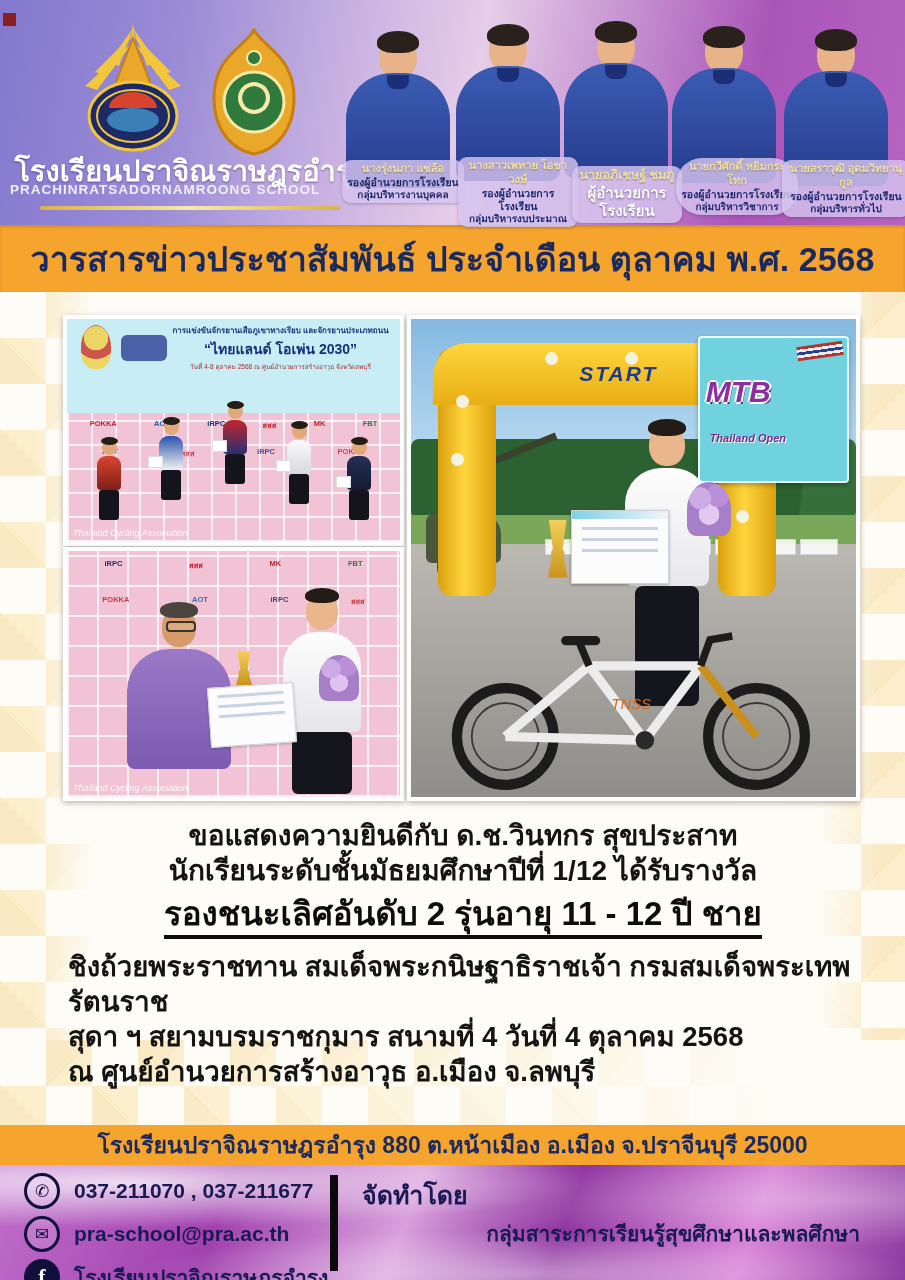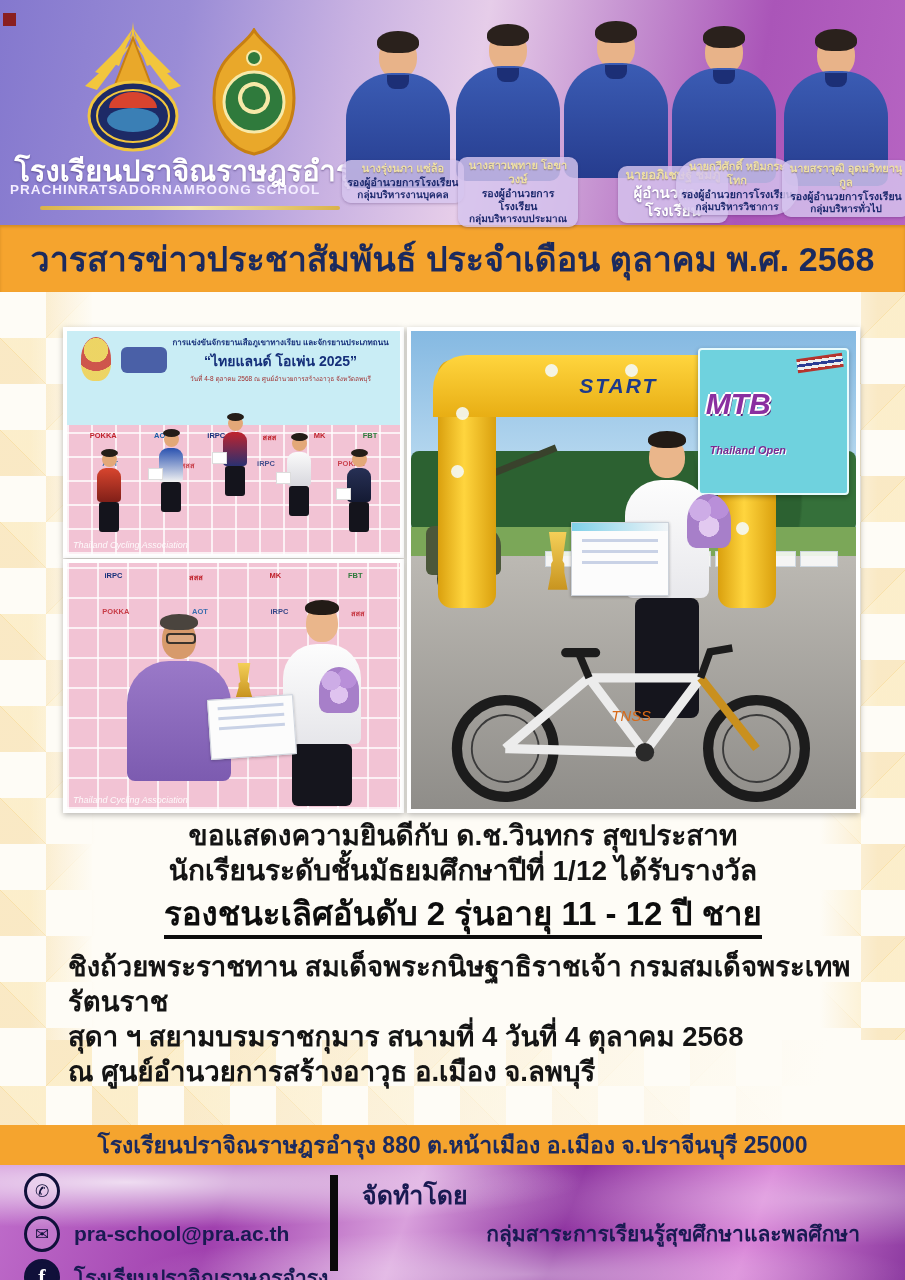--- a/index.html
+++ b/index.html
@@ -54,21 +54,21 @@
     background-size:92px 92px;
     background-position:0 0,46px 0,46px -46px,0 46px;}
   .deco-left{position:absolute;left:0;top:292px;width:100px;height:748px;}
   .deco-left::after{content:"";position:absolute;inset:0;background:linear-gradient(to right,transparent 30%,#fefcf6 95%);}
   .deco-right{position:absolute;right:0;top:292px;width:90px;height:748px;}
   .deco-right::after{content:"";position:absolute;inset:0;background:linear-gradient(to left,transparent 30%,#fefcf6 95%);}
   .deco-bottom{position:absolute;left:0;top:1040px;width:905px;height:85px;}
   .deco-bottom::after{content:"";position:absolute;inset:0;background:linear-gradient(100deg,transparent 15%,rgba(254,252,246,.6) 55%,#fefcf6 90%);}
 
   
-  .photo{position:absolute;background:#b91c1c;border:4px solid #ffffff;box-shadow:0 2px 6px rgba(0,0,0,.28);overflow:hidden;margin-top:12px;}
+  .photo{position:absolute;background:#b91c1c;border:4px solid #ffffff;box-shadow:0 2px 6px rgba(0,0,0,.28);overflow:hidden;}
   .photo1{left:63px;top:315px;width:333px;height:223px;}
   .photo2{left:63px;top:547px;width:333px;height:246px;}
   .photo3{left:407px;top:315px;width:445px;height:478px;}
 
   
   .p1-top{position:absolute;top:0;left:0;right:0;height:42%;background:#c9edf5;}
   .p1-crest{position:absolute;left:14px;top:6px;width:30px;height:44px;
      background:radial-gradient(circle at 50% 30%,#f3d04b 0 35%,#cf3b2e 36% 60%,#f3d04b 61%);border-radius:50% 50% 40% 40%;opacity:.85;}
   .p1-mtb{position:absolute;left:54px;top:16px;width:46px;height:26px;background:#2b3c94;border-radius:6px;opacity:.8;}
   .p1-title{position:absolute;left:100px;right:6px;top:5px;text-align:center;}
@@ -262,21 +262,21 @@
     <div class="staff-label" style="left:342px;top:160px;width:112px;">
       <div class="nm">นางรุ่งนภา แซ่ล้อ</div>
       <div class="ps">รองผู้อำนวยการโรงเรียน</div>
       <div class="gp">กลุ่มบริหารงานบุคคล</div>
     </div>
     <div class="staff-label" style="left:458px;top:157px;width:110px;">
       <div class="nm">นางสาวเพทาย โอขาวงษ์</div>
       <div class="ps">รองผู้อำนวยการโรงเรียน</div>
       <div class="gp">กลุ่มบริหารงบประมาณ</div>
     </div>
-    <div class="staff-label director" style="left:572px;top:166px;width:100px;margin-left:46px;">
+    <div class="staff-label director" style="left:572px;top:166px;width:100px;">
       <div class="nm">นายอภิเชษฐ์ ชมภู</div>
       <div class="ps">ผู้อำนวยการโรงเรียน</div>
     </div>
     <div class="staff-label" style="left:676px;top:158px;width:112px;border-radius:26px;">
       <div class="nm">นายกวีศักดิ์ หยิมกระโทก</div>
       <div class="ps">รองผู้อำนวยการโรงเรียน</div>
       <div class="gp">กลุ่มบริหารวิชาการ</div>
     </div>
     <div class="staff-label" style="left:782px;top:160px;width:118px;">
       <div class="nm">นายสราวุฒิ อุดมวิทยานุกูล</div>
@@ -292,21 +292,21 @@
   <div class="deco-left argyle"></div>
   <div class="deco-right argyle"></div>
   <div class="deco-bottom argyle"></div>
 
   <div class="photo photo1">
     <div class="p1-top">
       <div class="p1-crest"></div>
       <div class="p1-mtb"></div>
       <div class="p1-title">
         <div class="l1">การแข่งขันจักรยานเสือภูเขาทางเรียบ และจักรยานประเภทถนน</div>
-        <div class="l2">“ไทยแลนด์ โอเพ่น 2025”</div>
+        <div class="l2">“ไทยแลนด์ โอเพ่น 2030”</div>
         <div class="l3">วันที่ 4-8 ตุลาคม 2568 ณ ศูนย์อำนวยการสร้างอาวุธ จังหวัดลพบุรี</div>
       </div>
     </div>
     <div class="p1-wall">
       <div class="sponsor-row" style="top:6px;">
         <span style="color:#c0242e;">POKKA</span>
         <span style="color:#1a5fa8;">AOT</span>
         <span style="color:#16307a;">iRPC</span>
         <span style="color:#c0242e;">สสส</span>
         <span style="color:#c0242e;">MK</span>
@@ -466,20 +466,21 @@
   </div>
 
   <div class="addr">
     <div class="t">โรงเรียนปราจิณราษฎรอำรุง 880 ต.หน้าเมือง อ.เมือง จ.ปราจีนบุรี 25000</div>
   </div>
 
   <div class="footer">
     <div class="contact">
       <div class="crow">
         <div class="icon-circle">✆</div>
+        <div class="txt">037-211070 , 037-211677</div>
       </div>
       <div class="crow">
         <div class="icon-circle">✉</div>
         <div class="txt">pra-school@pra.ac.th</div>
       </div>
       <div class="crow">
         <div class="icon-circle fb">f</div>
         <div class="txt">โรงเรียนปราจิณราษฎรอำรุง</div>
       </div>
     </div>

